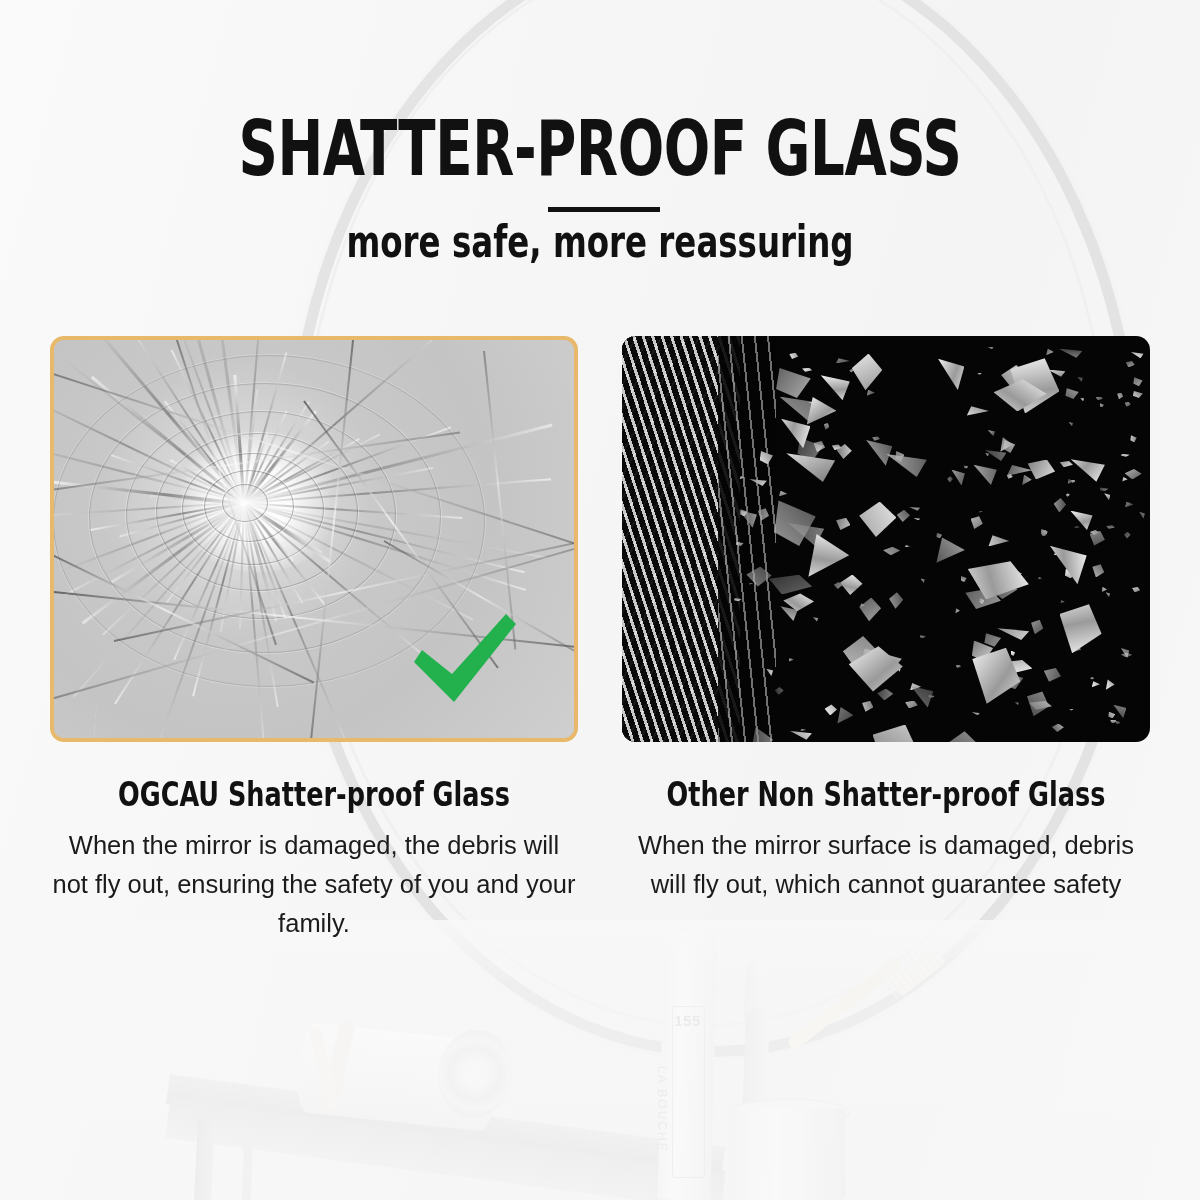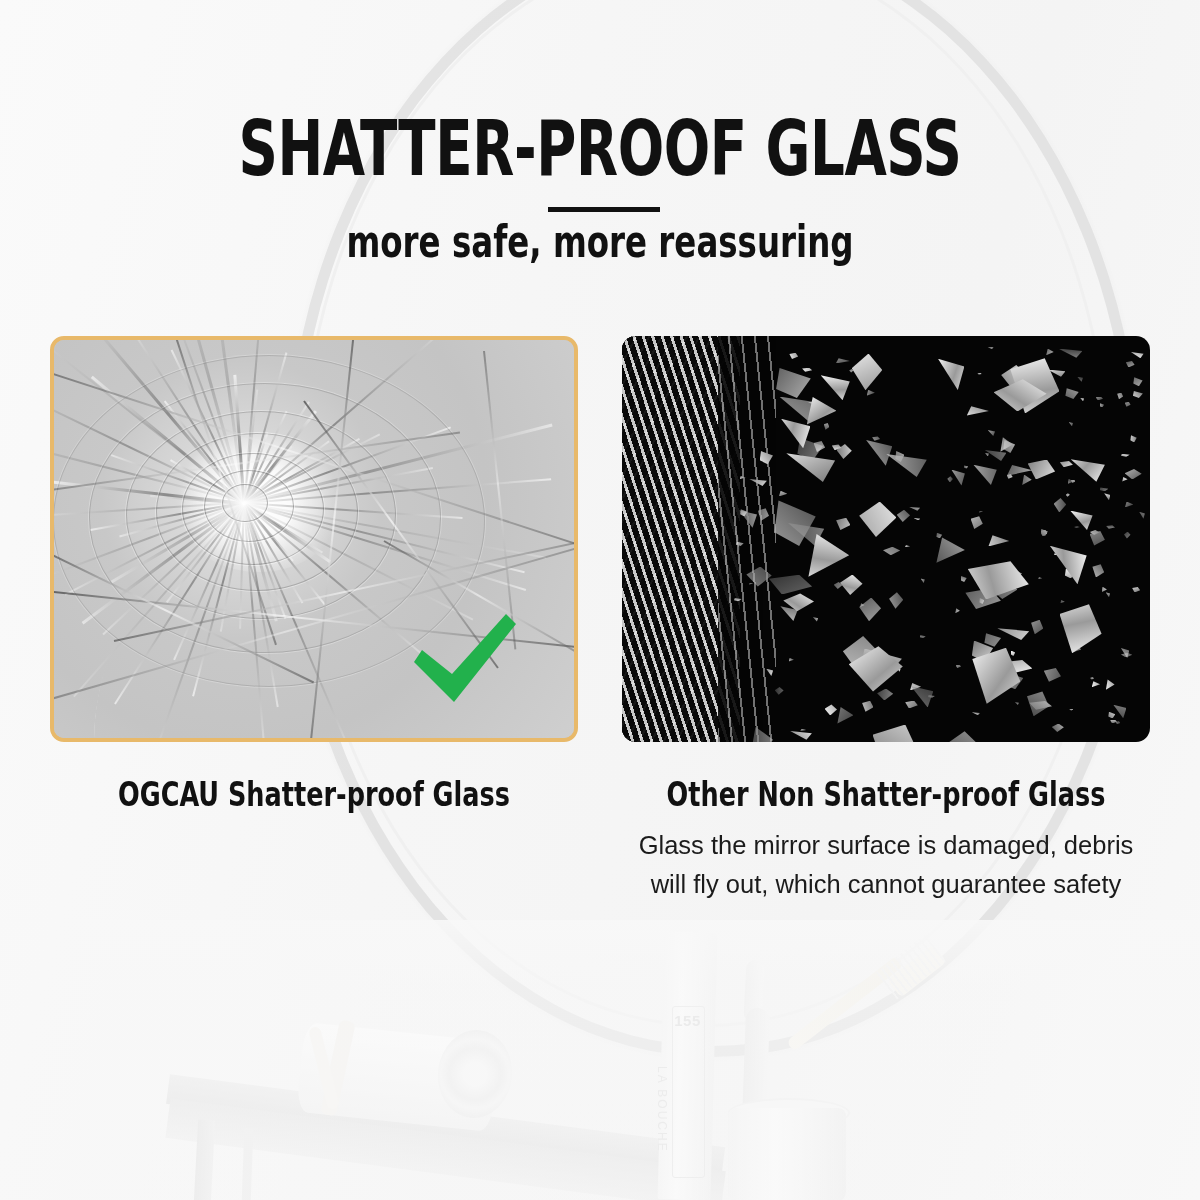--- a/index.html
+++ b/index.html
@@ -548,18 +548,19 @@
       <div class="shard" style="left: 350.3px; top: 311.8px; width: 48.1px; height: 56px; clip-path: polygon(0% 20%, 70% 0%, 100% 60%, 30% 100%); background: linear-gradient(125deg, rgb(242, 242, 242), rgb(154, 154, 154) 60%, rgb(217, 217, 217));"></div>
       <div class="shard" style="left: 186.4px; top: 198px; width: 40.8px; height: 42.7px; clip-path: polygon(20% 0%, 100% 50%, 0% 100%); background: linear-gradient(190deg, rgb(242, 242, 242), rgb(154, 154, 154) 60%, rgb(217, 217, 217));"></div>
       <div class="shard" style="left: 345.8px; top: 225.3px; width: 61px; height: 38.1px; clip-path: polygon(0% 20%, 70% 0%, 100% 60%, 30% 100%); background: linear-gradient(254deg, rgb(242, 242, 242), rgb(154, 154, 154) 60%, rgb(217, 217, 217));"></div>
       <div class="shard" style="left: 448.7px; top: 123.2px; width: 34.2px; height: 22.6px; clip-path: polygon(0% 0%, 100% 25%, 75% 100%); background: linear-gradient(311deg, rgb(242, 242, 242), rgb(154, 154, 154) 60%, rgb(217, 217, 217));"></div>
       <div class="shard" style="left: 198.7px; top: 39.3px; width: 29.1px; height: 25px; clip-path: polygon(0% 0%, 100% 25%, 75% 100%); background: linear-gradient(176deg, rgb(242, 242, 242), rgb(154, 154, 154) 60%, rgb(217, 217, 217));"></div>
     </div>
 </div>
 
 <div class="cap cap-left">
   <div class="cap-head">OGCAU Shatter-proof Glass</div>
+  <div class="cap-body">When the mirror is damaged, the debris will not fly out, ensuring the safety of you and your family.</div>
 </div>
 
 <div class="cap cap-right">
   <div class="cap-head">Other Non Shatter-proof Glass</div>
-  <div class="cap-body">Glass the mirror surface is damaged, debris will fly out, which cannot guarantee safety</div>
+  <div class="cap-body">When the mirror surface is damaged, debris will fly out, which cannot guarantee safety</div>
 </div>
 
 </body></html>

